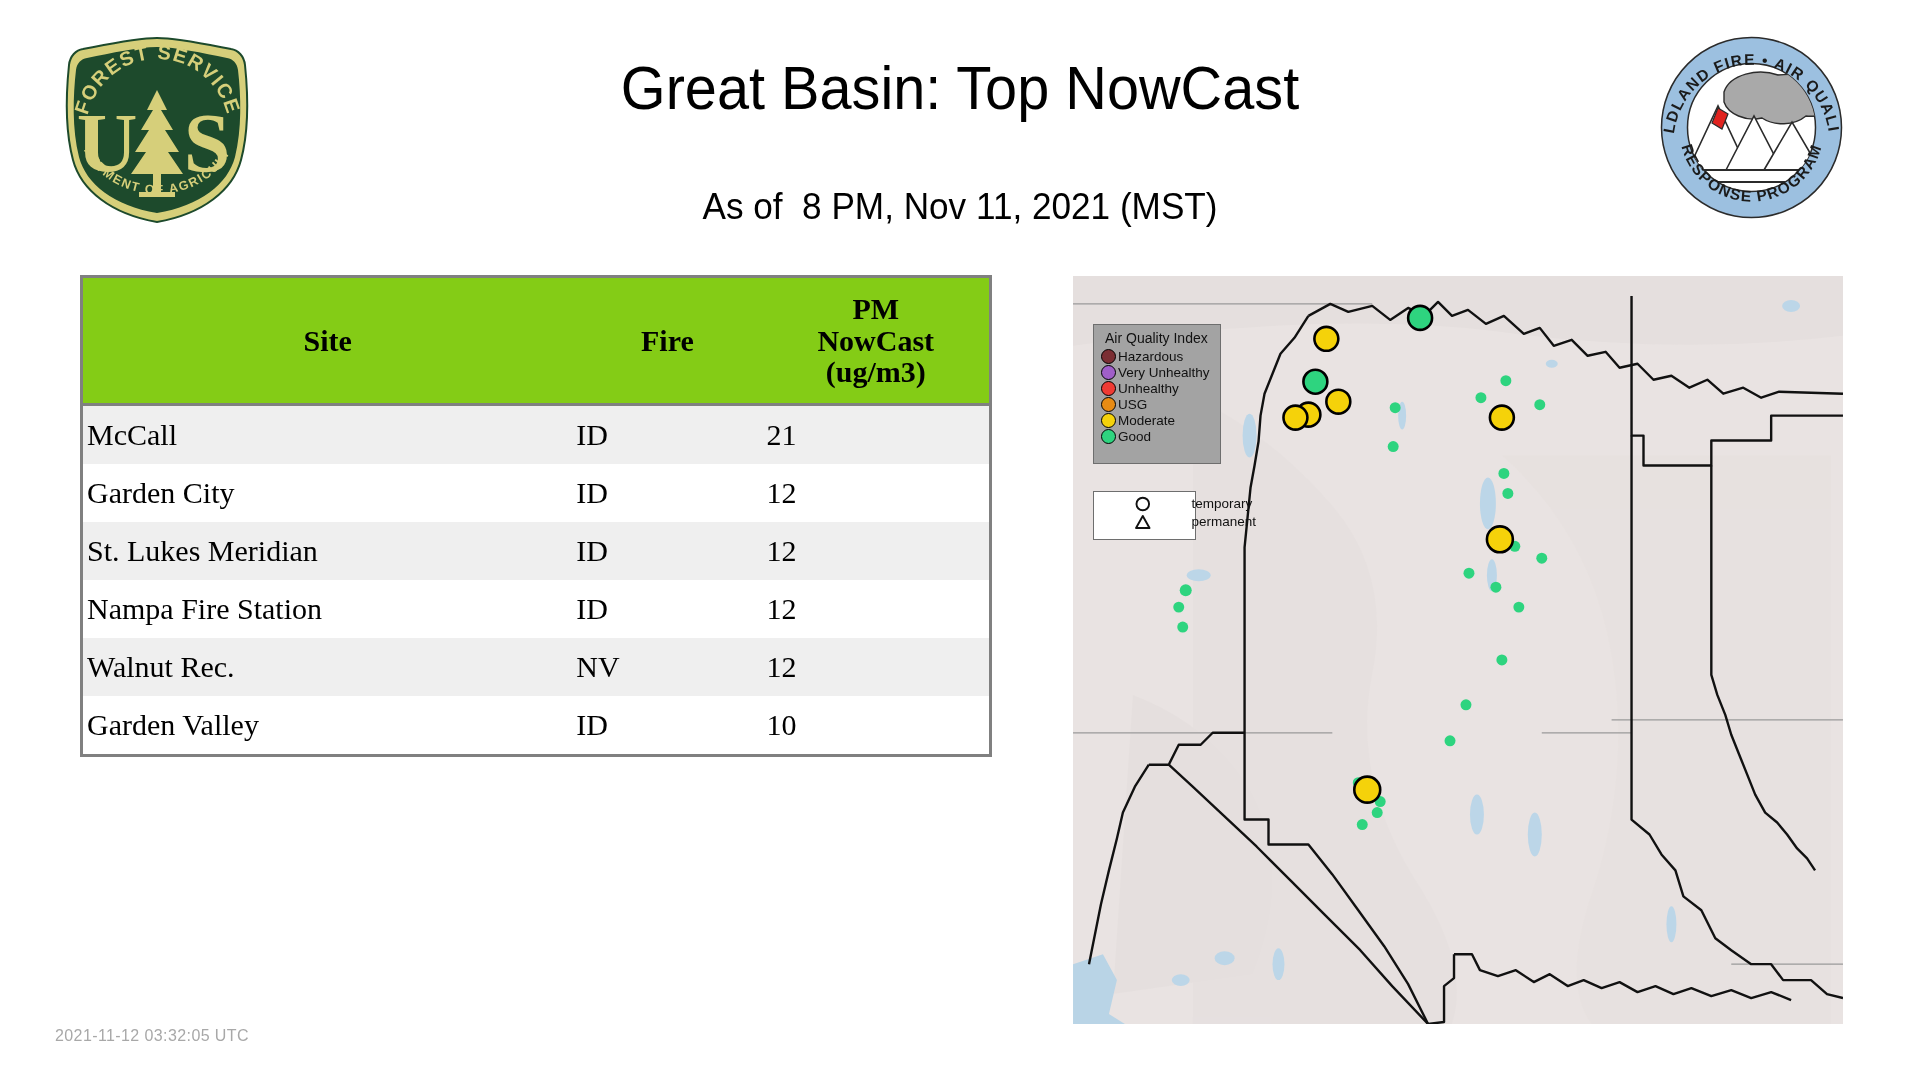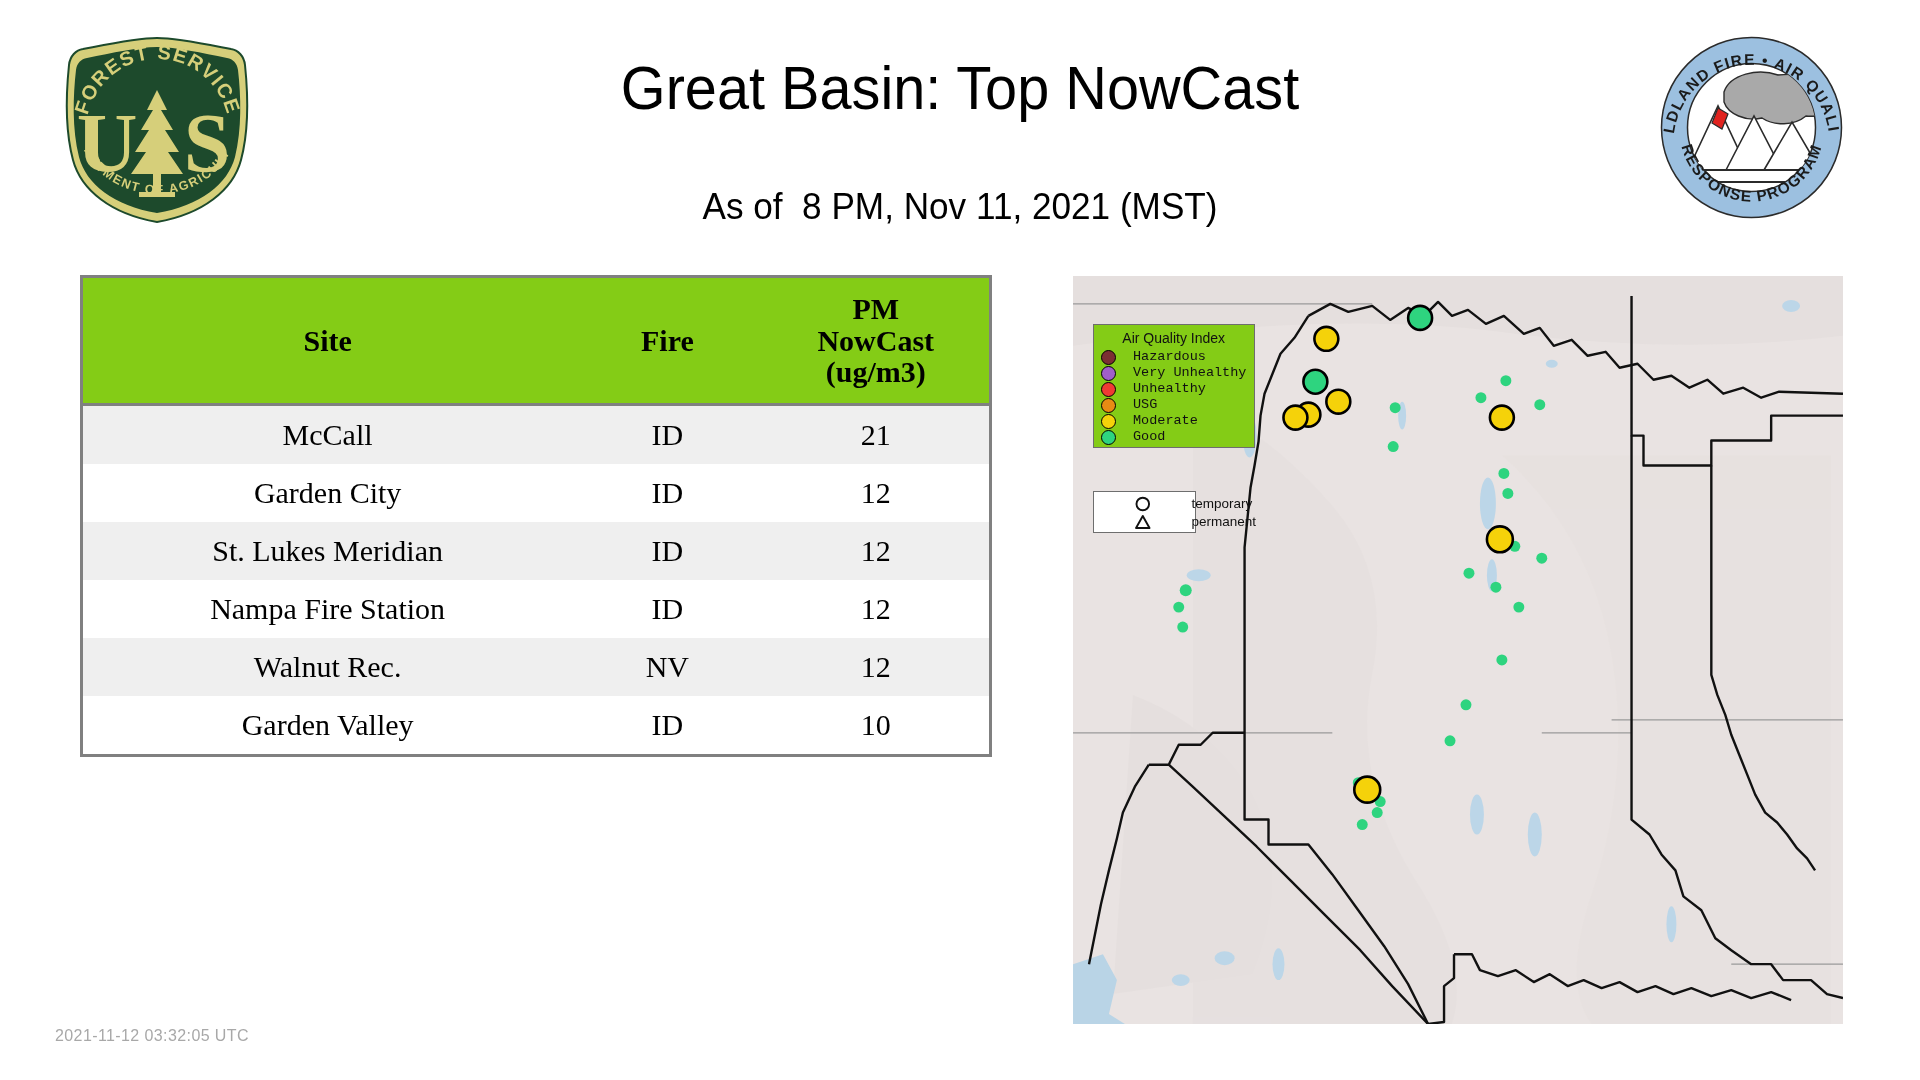--- a/index.html
+++ b/index.html
@@ -47,21 +47,21 @@
     background:#84cc16;
     border-bottom:3px solid #808080;
     font-size:30px;font-weight:bold;color:#000;
     text-align:center;
     padding:10px 4px;
     line-height:1.06;
     height:105px;
     vertical-align:middle;
   }
   table.aqi tbody td{
-    font-size:30px;color:#000;text-align:center;
+    font-size:30px;color:#000;
     padding:12px 4px;height:33px;vertical-align:middle;font-family:Liberation Serif, serif;
   }
   table.aqi tbody tr:nth-child(odd){background:#efefef;}
   table.aqi tbody tr:nth-child(even){background:#ffffff;}
   col.c-site{width:54%;}
   col.c-state{width:21%;}
   col.c-val{width:25%;}
 
   
   .timestamp{
@@ -76,34 +76,34 @@
     position:absolute;left:1072px;top:275px;width:772px;height:750px;
     background:#ece7e6;
     overflow:hidden;
     border:1px solid #ffffff;
     box-sizing:border-box;
   }
   .map svg{display:block;width:100%;height:100%;}
 
   .legend-aqi{
     position:absolute;left:20px;top:48px;
-    background:#84cc16;border:1px solid #6e6e6e;
-    padding:5px 8px 2px 7px;
+    background:#a3a3a3;border:1px solid #6e6e6e;
+    padding:5px 8px 18px 7px;
     font-size:13.5px;line-height:1.16;color:#111;
     font-family:"Liberation Sans", sans-serif;
     z-index:5;
   }
   .legend-aqi .lg-title{font-size:14px;text-align:center;margin-bottom:3px;padding:0 4px;}
-  .legend-row{display:flex;align-items:center;gap:17px;height:16px;font-family:Liberation Mono, monospace;}
+  .legend-row{display:flex;align-items:flex-start;gap:2px;height:16px;}
   .dot{width:13px;height:13px;border-radius:50%;border:1.4px solid #000;flex:0 0 auto;}
 
   .legend-type{
     position:absolute;left:20px;top:215px;
     background:#ffffff;border:1px solid #6e6e6e;
-    padding:3px 8px 1px 5px;
+    padding:3px 8px 8px 5px;
     font-size:13.5px;line-height:1.18;color:#111;
     font-family:"Liberation Sans", sans-serif;
     z-index:5;
   }
   .legend-type .lt-row{display:flex;align-items:center;gap:5px;height:18px;}
   .sym{width:15px;height:15px;flex:0 0 auto;}
 </style>
 </head>
 <body>
 

